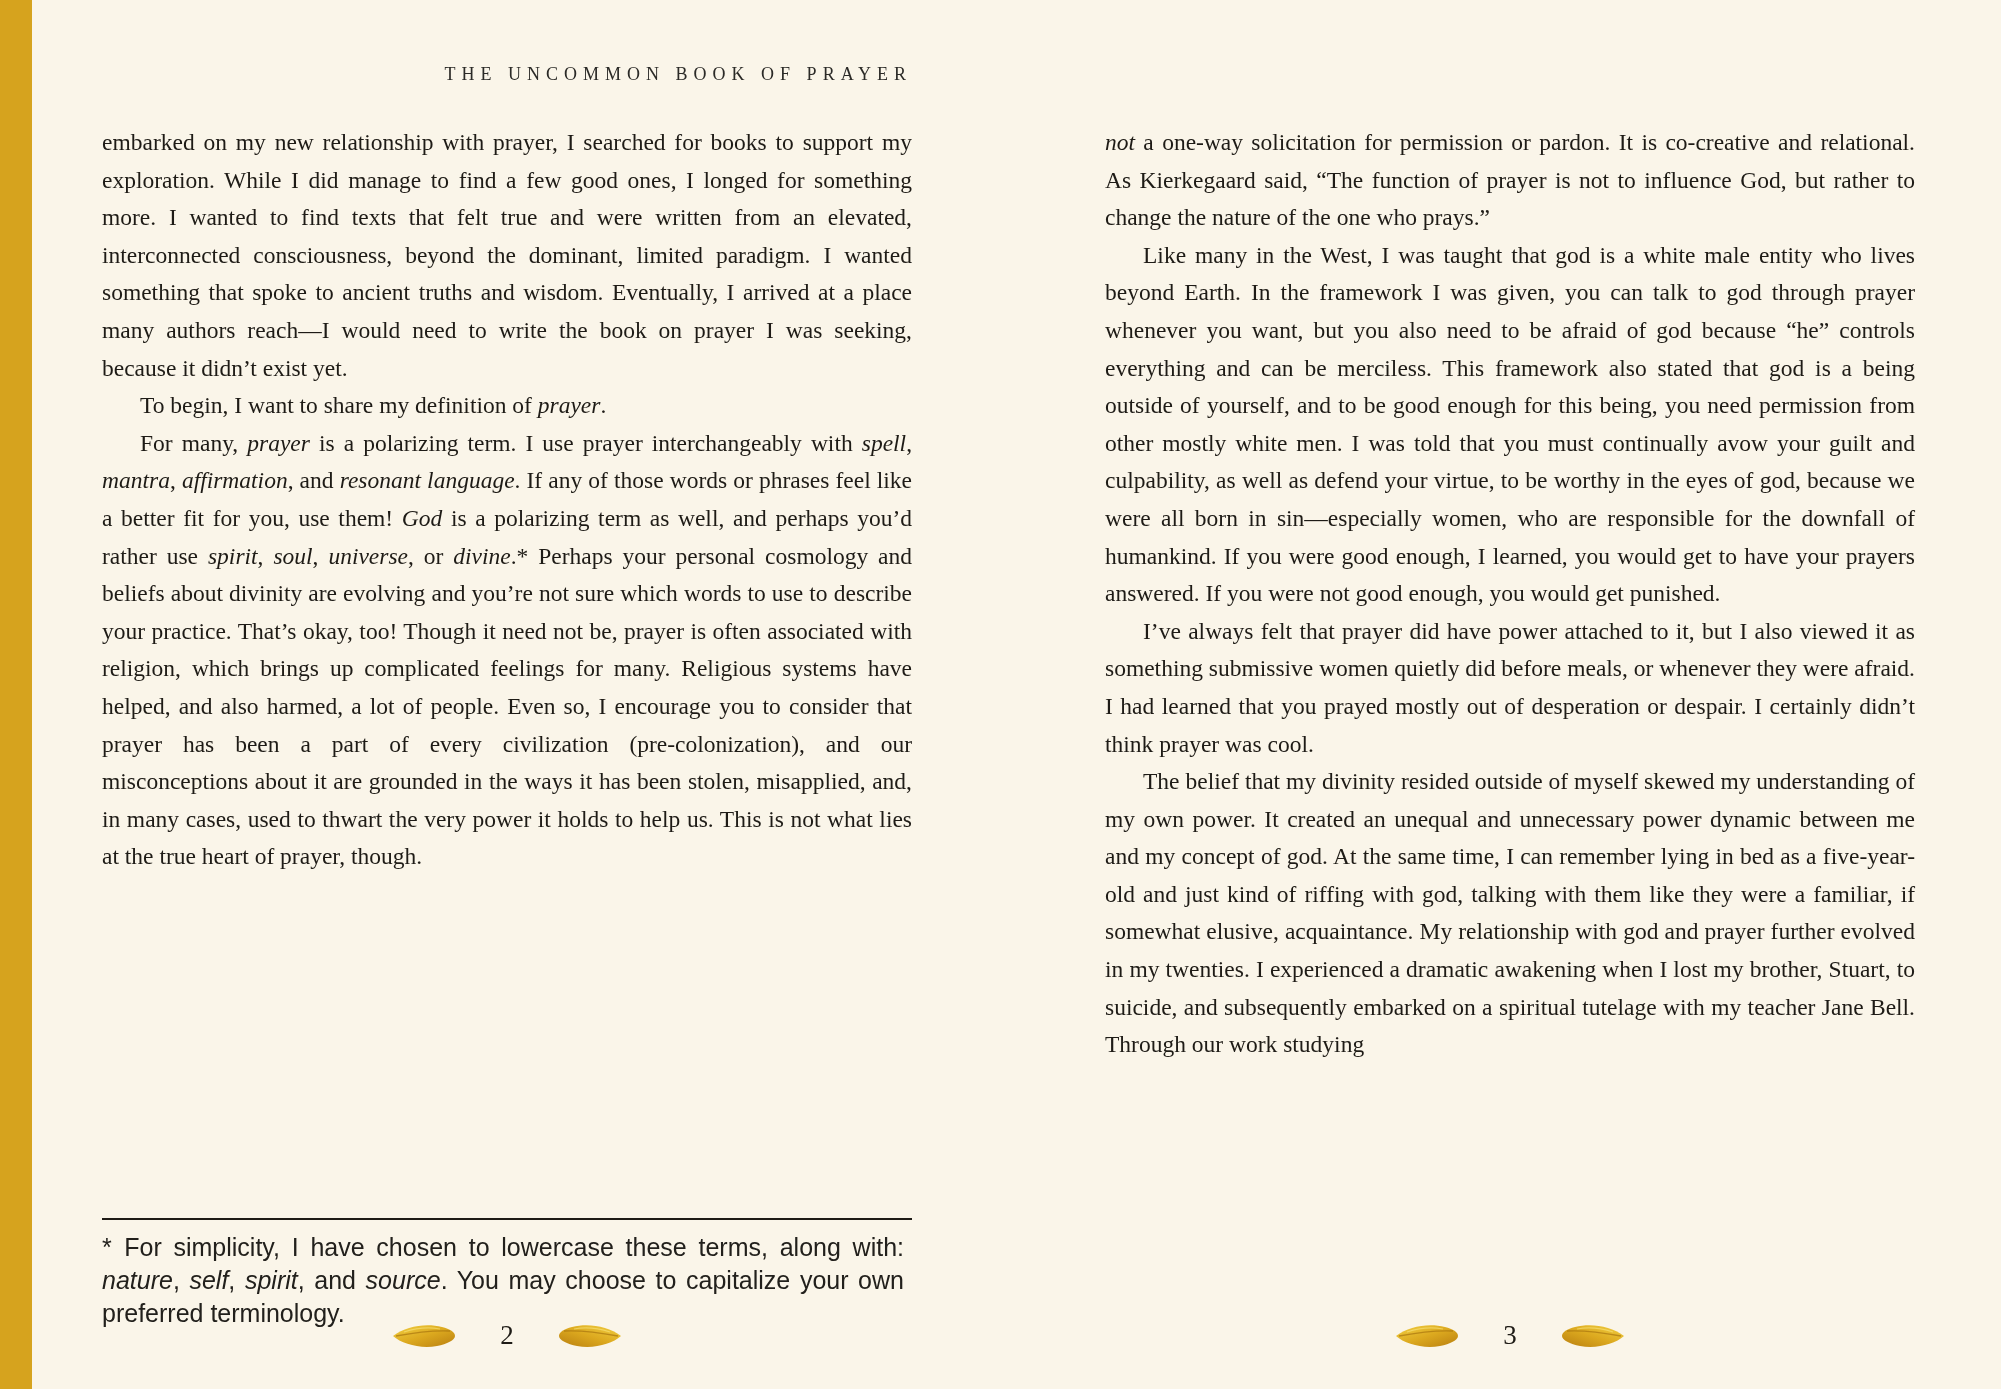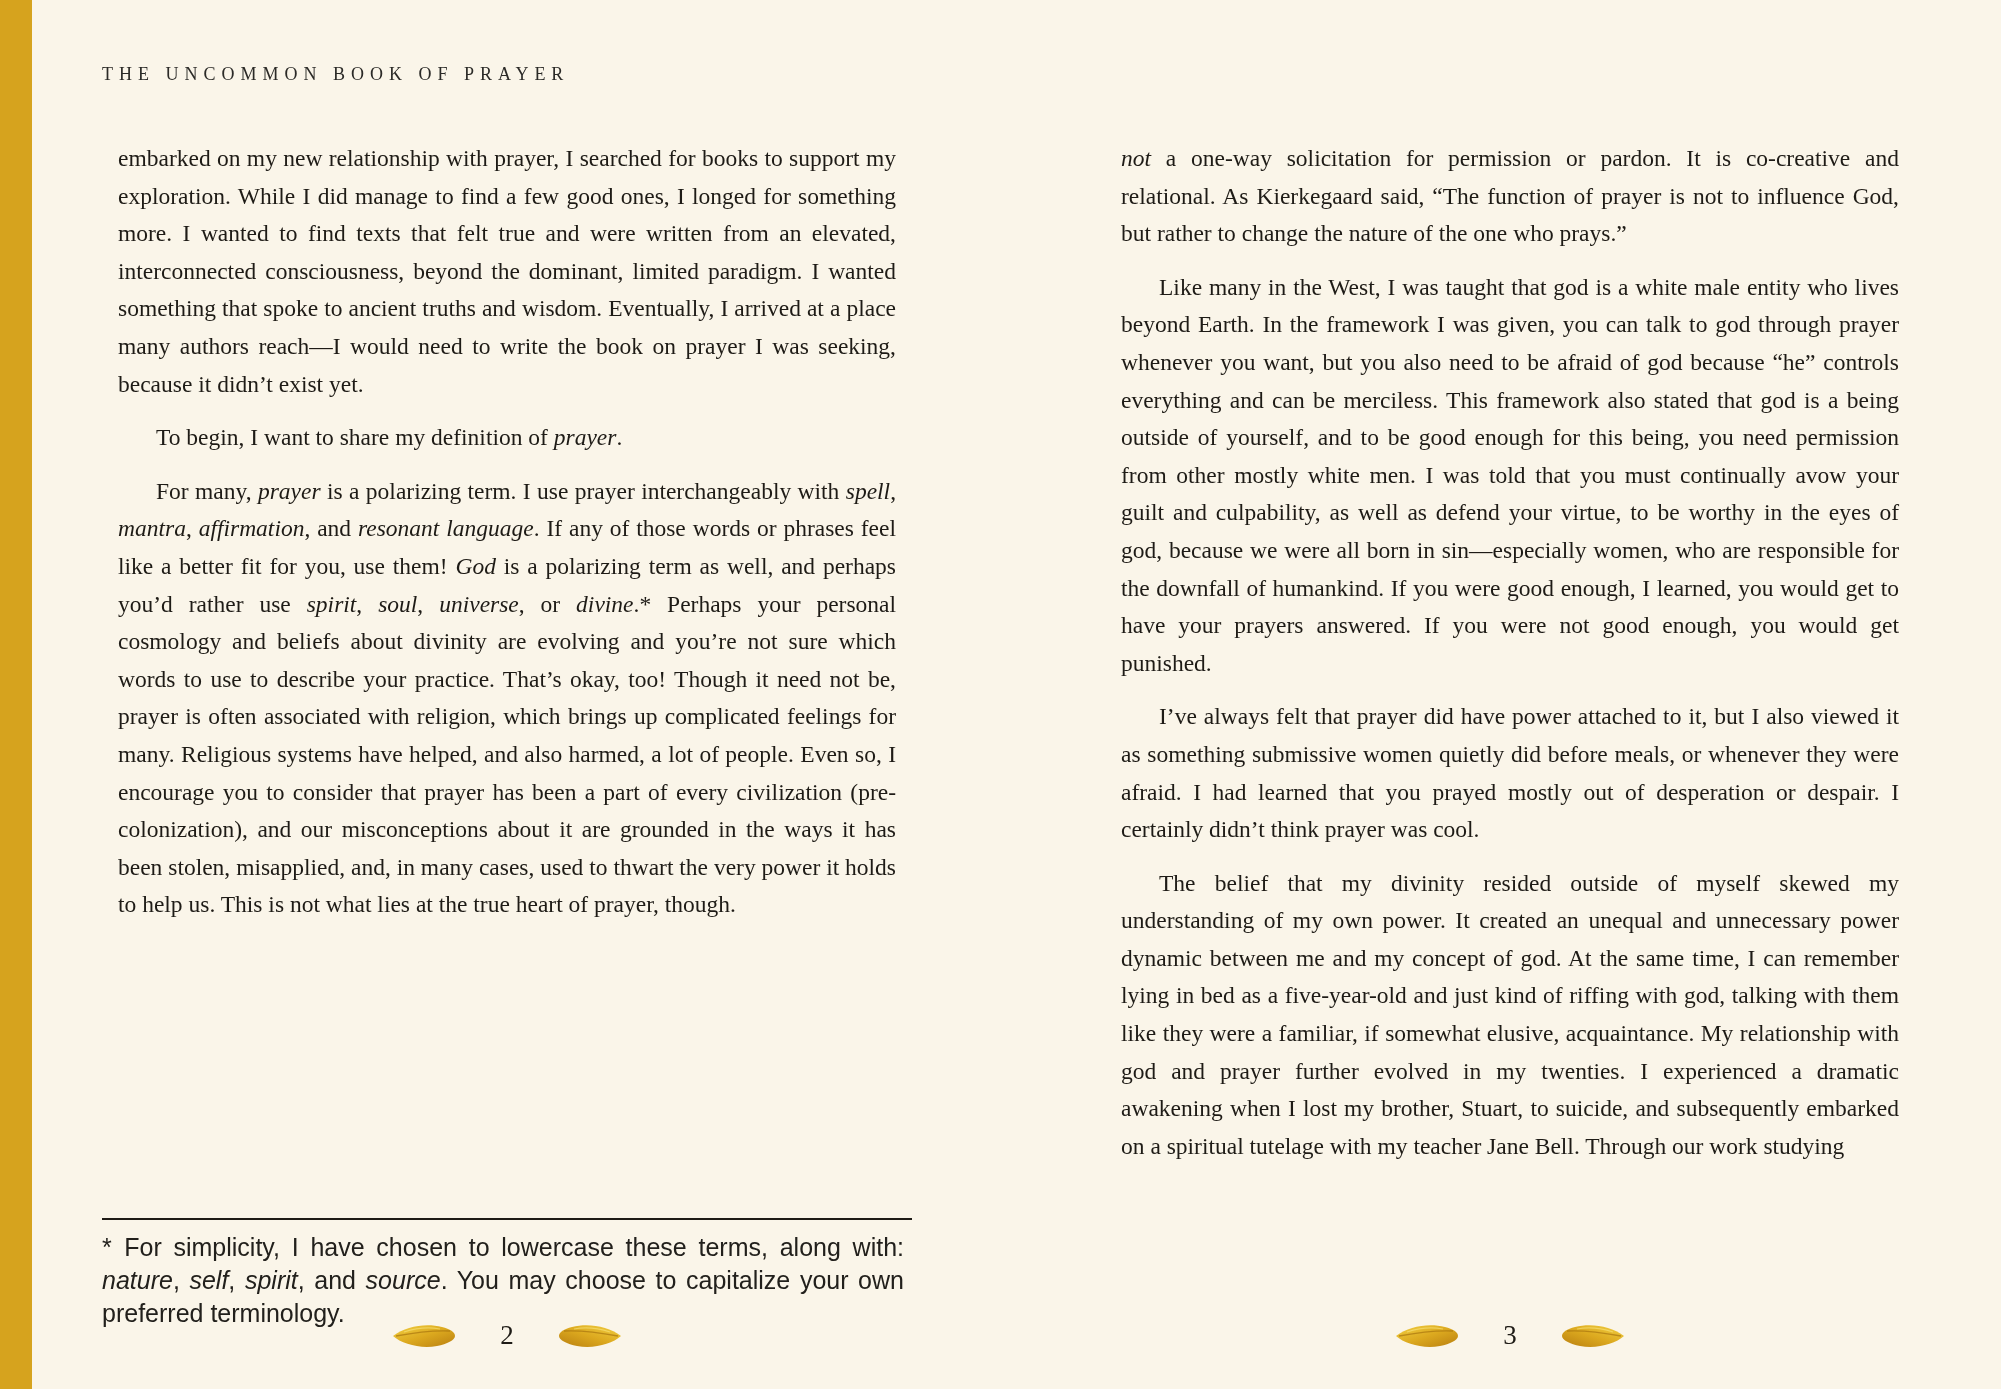--- a/index.html
+++ b/index.html
@@ -19,35 +19,35 @@
     position: absolute; left: 0; top: 0;
     width: 32px; height: 1389px;
     background: #D6A31E;
   }
   .page { position: absolute; top: 0; width: 810px; height: 1389px; }
   .page-left  { left: 102px; }
   .page-right { left: 1105px; }
 
   .running-header {
     position: absolute; top: 64px; left: 0; right: 0;
-    text-align: left;
+    text-align: right;
     font-size: 18px;
     letter-spacing: 6px;
     color: #2b2a27;
     white-space: nowrap;
   }
   .body-text {
     position: absolute; top: 124px; left: 0; right: 0;
     font-size: 23.5px;
     line-height: 37.6px;
     text-align: justify;
     hyphens: auto;
     -webkit-hyphens: auto;
   }
-  .para { margin: 16px; }
+  .para { margin: 0; }
   .para.indent { text-indent: 38px; }
   .para.bold { font-weight: bold; }
   .it { font-style: italic; }
 
   .footnote-block {
     position: absolute; top: 1218px; left: 0; right: 0;
   }
   .footnote-rule {
     border: none; margin: 0;
     border-top: 2px solid #1e1b16;

